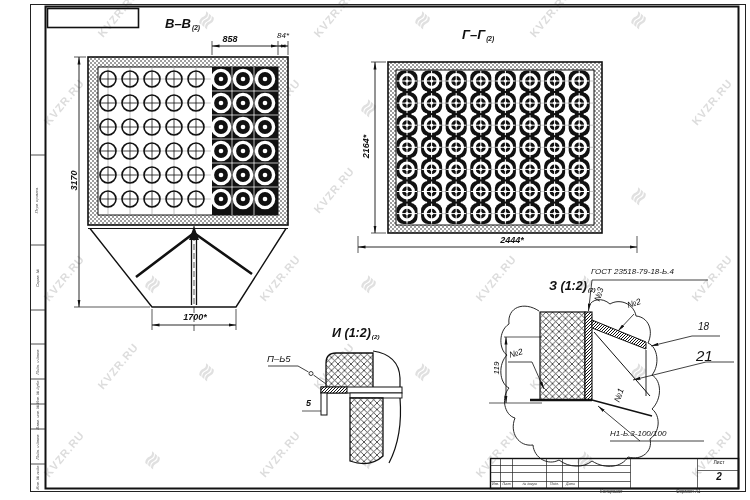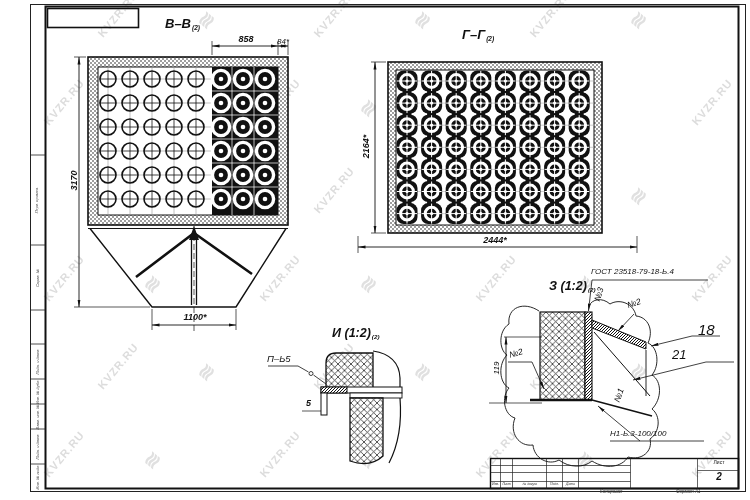--- a/index.html
+++ b/index.html
@@ -681,39 +681,39 @@
         <path d="M692,336 L651,346" marker-end="url(#arr)"></path>
         <path d="M706,362 H734"></path>
         <path d="M706,362 L633,380" marker-end="url(#arr)"></path>
         <path d="M610,441 H704"></path>
         <path d="M640,441 L598,406" marker-end="url(#arr)"></path>
       </g>
     </g>
   </svg>
 
   <div class="lbl title" style="left:165px;top:17px"><span>В–В</span><span class="sub">(2)</span></div>
-  <div class="lbl dimtxt ctr" style="left:228px;top:35px;width:36px">858</div>
-  <div class="lbl small ctr" style="left:271px;top:38px;width:24px">84*</div>
+  <div class="lbl dimtxt ctr" style="left:212px;top:35px;width:36px">858</div>
+  <div class="lbl small ctr" style="left:271px;top:32px;width:24px">84*</div>
   <div class="lbl dimtxt ctr rot" style="left:52px;top:176px;width:44px">3170</div>
-  <div class="lbl dimtxt ctr" style="left:176px;top:313px;width:38px">1100*</div>
+  <div class="lbl dimtxt ctr" style="left:176px;top:313px;width:38px">1700*</div>
 
   <div class="lbl title" style="left:462px;top:28px"><span>Г–Г</span><span class="sub">(2)</span></div>
-  <div class="lbl dimtxt ctr" style="left:470px;top:236px;width:50px">2444*</div>
+  <div class="lbl dimtxt ctr" style="left:487px;top:236px;width:50px">2444*</div>
   <div class="lbl dimtxt ctr rot" style="left:344px;top:142px;width:44px">2164*</div>
 
   <div class="lbl title" style="left:332px;top:327px;font-size:12.5px"><span>И (1:2)</span><span class="sub">(2)</span></div>
   <div class="lbl" style="left:267px;top:354px;font-size:9.5px">П–Ь5</div>
   <div class="lbl dimtxt" style="left:306px;top:399px">5</div>
 
   <div class="lbl title" style="left:549px;top:280px;font-size:12.5px"><span>З (1:2)</span><span class="sub">(2)</span></div>
   <div class="lbl small" style="left:591px;top:268px">ГОСТ 23518-79-18-Ь.4</div>
   <div class="lbl" style="left:592px;top:290px;font-size:8.5px;transform:rotate(-72deg)">№3</div>
   <div class="lbl" style="left:627px;top:299px;font-size:8.5px;transform:rotate(-18deg)">№2</div>
-  <div class="lbl" style="left:698px;top:322px;font-size:15px">18</div>
-  <div class="lbl" style="left:672px;top:348px;font-size:13px">21</div>
+  <div class="lbl" style="left:698px;top:322px;font-size:10px">18</div>
+  <div class="lbl" style="left:696px;top:348px;font-size:15px">21</div>
   <div class="lbl" style="left:509px;top:349px;font-size:8.5px;transform:rotate(-15deg)">№2</div>
   <div class="lbl small ctr rot" style="left:482px;top:364px;width:30px">119</div>
   <div class="lbl" style="left:612px;top:391px;font-size:8.5px;transform:rotate(-70deg)">№1</div>
   <div class="lbl small" style="left:610px;top:430px">Н1-Ь.3-100/100</div>
 
   <div class="lbl ctr" style="left:700px;top:460px;width:38px;font-size:5px;font-style:normal">Лист</div>
   <div class="lbl ctr" style="left:700px;top:472px;width:38px;font-size:10px;font-weight:bold">2</div>
   <div class="lbl tiny" style="left:600px;top:490px">Копировал</div>
   <div class="lbl tiny" style="left:676px;top:490px">Формат А1</div>
 

